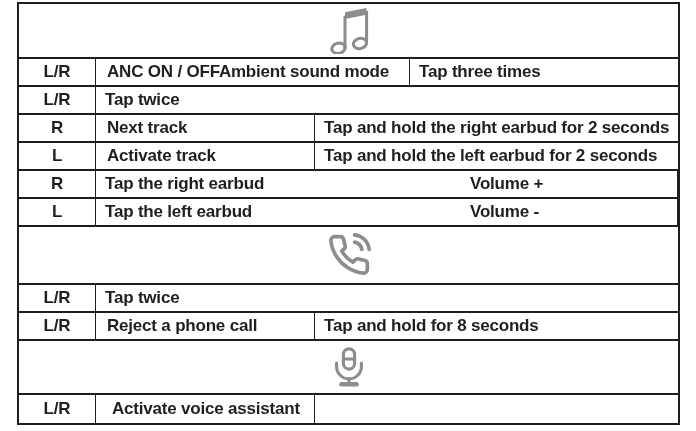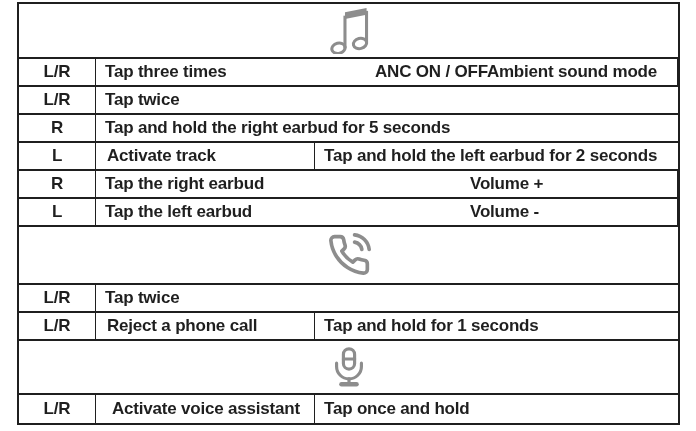--- a/index.html
+++ b/index.html
@@ -43,30 +43,31 @@
       <path d="M17.8 4.5 L40.3 0 L40.3 7 L17.8 11.5 Z" fill="#8d8d8d"></path>
       <line x1="17.8" y1="42" x2="17.8" y2="8" stroke="#8d8d8d" stroke-width="3.2"></line>
       <line x1="40.3" y1="37" x2="40.3" y2="3" stroke="#8d8d8d" stroke-width="3.2"></line>
       <ellipse cx="11" cy="42" rx="7" ry="5.3" stroke="#8d8d8d" stroke-width="3.2" transform="rotate(-14 11 42)"></ellipse>
       <ellipse cx="33.5" cy="37" rx="7" ry="5.3" stroke="#8d8d8d" stroke-width="3.2" transform="rotate(-14 33.5 37)"></ellipse>
     </svg>
   </div>
 
   <div class="row data-row">
     <div class="cell c-earbud">L/R</div>
+    <div class="cell c-action wide">ANC ON / OFFAmbient sound mode</div>
     <div class="cell c-gesture">Tap three times</div>
-    <div class="cell c-action wide">ANC ON / OFFAmbient sound mode</div>
   </div>
   <div class="row data-row">
     <div class="cell c-earbud">L/R</div>
     <div class="cell c-gesture">Tap twice</div>
   </div>
   <div class="row data-row">
     <div class="cell c-earbud">R</div>
-    <div class="cell c-gesture">Tap and hold the right earbud for 5 seconds</div>
+    <div class="cell c-action">Next track</div>
+    <div class="cell c-gesture">Tap and hold the right earbud for 2 seconds</div>
   </div>
   <div class="row data-row">
     <div class="cell c-earbud">L</div>
     <div class="cell c-action">Activate track</div>
     <div class="cell c-gesture">Tap and hold the left earbud for 2 seconds</div>
   </div>
   <div class="row data-row">
     <div class="cell c-earbud">R</div>
     <div class="cell c-gesture">Tap the right earbud</div>
     <div class="cell c-action">Volume +</div>
@@ -85,32 +86,31 @@
     </svg>
   </div>
 
   <div class="row data-row">
     <div class="cell c-earbud">L/R</div>
     <div class="cell c-gesture">Tap twice</div>
   </div>
   <div class="row data-row">
     <div class="cell c-earbud">L/R</div>
     <div class="cell c-action">Reject a phone call</div>
-    <div class="cell c-gesture">Tap and hold for 1 seconds</div>
+    <div class="cell c-gesture">Tap and hold for 8 seconds</div>
   </div>
 
   <div class="row icon-row row-mic">
     <svg class="icon" width="42" height="44" viewBox="0 0 24 24" fill="none" stroke="#8d8d8d" stroke-width="1.8" stroke-linecap="round" stroke-linejoin="round">
       <rect x="8.8" y="1.6" width="6.4" height="11.6" rx="3.2"></rect>
       <line x1="8.8" y1="7.4" x2="15.2" y2="7.4"></line>
       <path d="M4.9 9.8 v1.9 a7.1 7.1 0 0 0 14.2 0 V9.8"></path>
       <line x1="12" y1="18.8" x2="12" y2="21.2"></line>
       <line x1="7.7" y1="21.9" x2="16.3" y2="21.9" stroke-width="2.6"></line>
     </svg>
   </div>
 
   <div class="row data-row row-last">
     <div class="cell c-earbud">L/R</div>
     <div class="cell c-action">Activate voice assistant</div>
-    <div class="cell c-gesture">Tap once and hold</div>
   </div>
 
 </div>
 
 </body></html>

